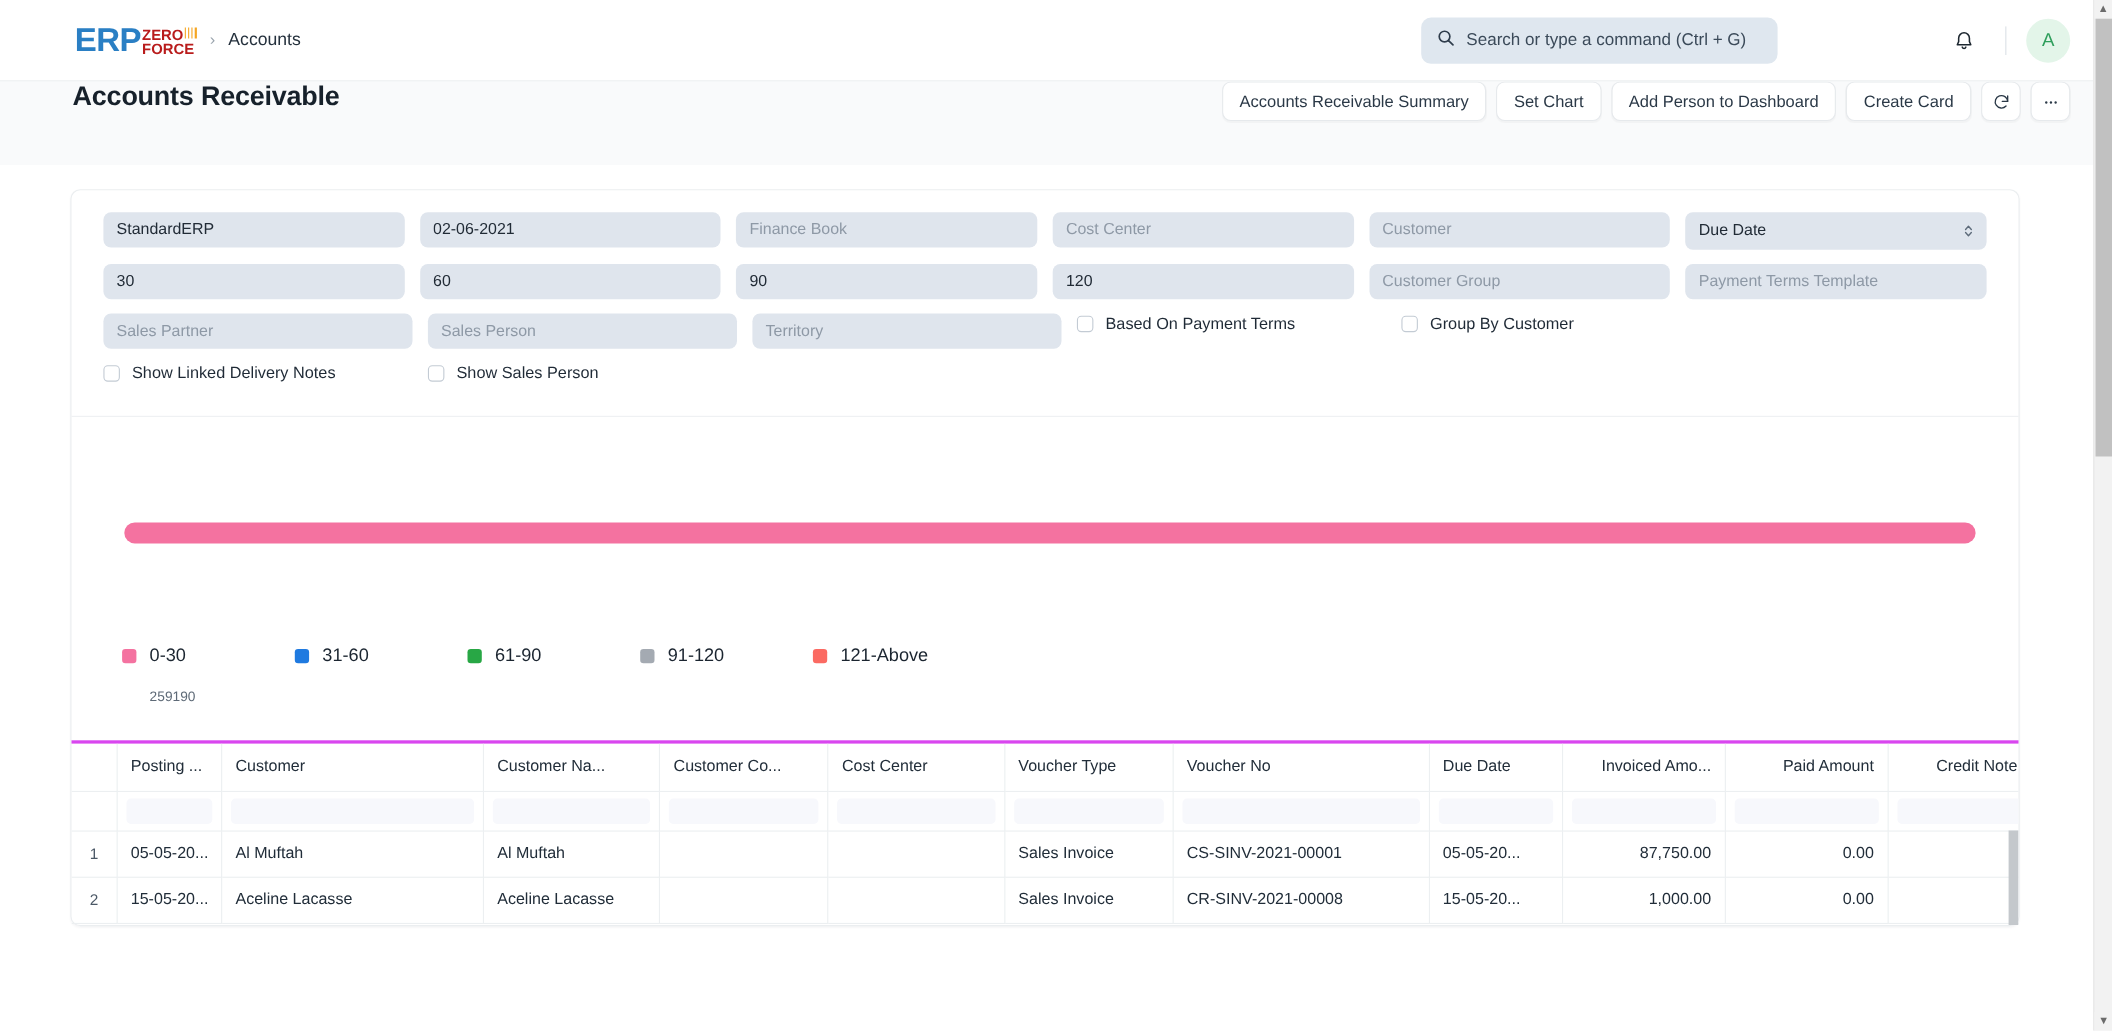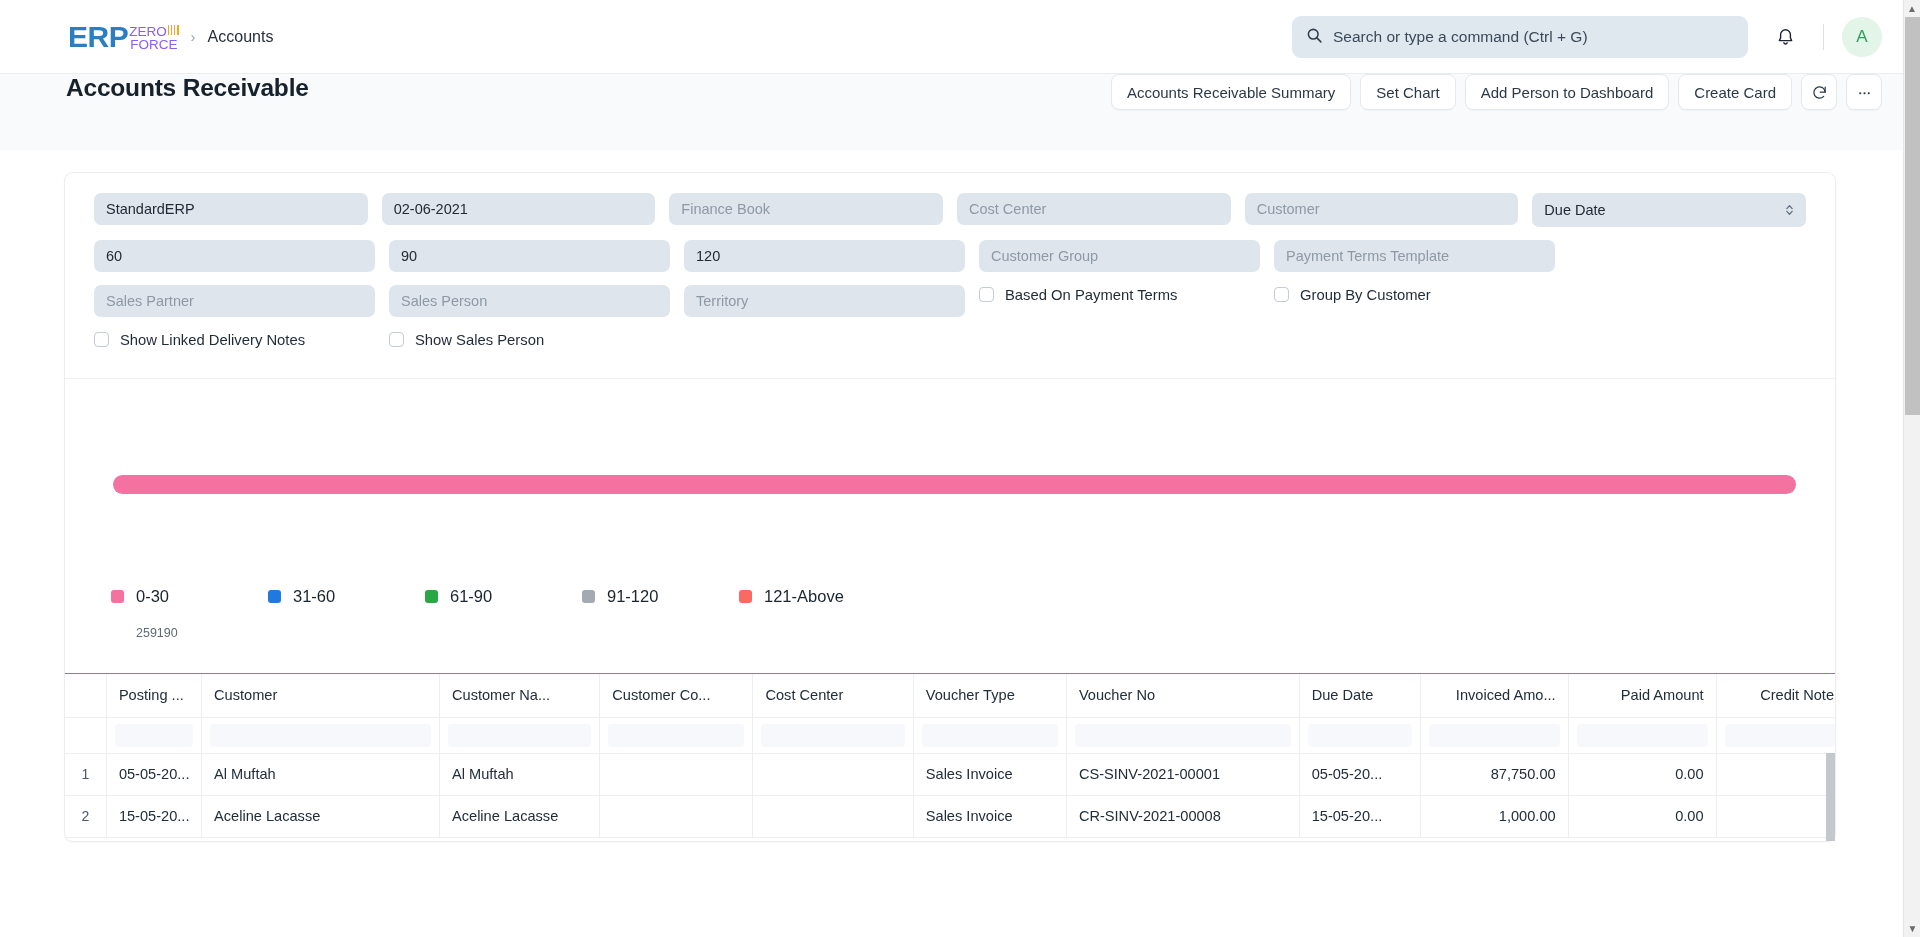--- a/index.html
+++ b/index.html
@@ -21,29 +21,29 @@
   .brand-wrap { display:flex; align-items:center; margin-left: 68px; }
   .logo { display:flex; align-items:flex-end; height: 30px; }
   .logo-erp {
     font-size: 30px; font-weight: bold; color:#2a7fc4;
     letter-spacing:-0.5px; line-height:1;
     font-family:"Liberation Sans", sans-serif;
     text-align:center;
   }
   .logo-zf { display:flex; flex-direction:column; line-height:0.98; margin-left:1px; }
   .logo-zf span {
-    font-size: 13.5px; font-weight:normal; color:#8b5cf6; letter-spacing:0px;text-align:center;
+    font-size: 13.5px; font-weight:bold; color:#b91c1c; letter-spacing:0px;
   }
   .logo-bars { display:inline-flex; gap:1.5px; margin-left:1px; vertical-align:top; }
   .logo-bars i { display:block; width:1.6px; height:10px; background:#f5a623; }
   .bc-sep { margin: 0 12px; color:#9aa4ad; font-size:15px; }
   .bc-item { font-size: 16px; color:#24303c; }
 
   .searchbox {
-    position:absolute; left: 1292px; top: 16px; width: 456px; height: 42px;
+    position:absolute; left: 1292px; top: 16px; width: 324px; height: 42px;
     background:#dfe7ef; border-radius: 9px; display:flex; align-items:center;
     padding: 0 14px; gap: 10px; cursor:text;
   }
   .searchbox .ph { font-size: 15.5px; color:#3b4a59; }
   .nav-right { position:absolute; right: 38px; top: 0; height: 74px; display:flex; align-items:center; gap: 0; }
   .bell-btn { width: 40px; height: 40px; display:flex; align-items:center; justify-content:center; border-radius:7px; cursor:pointer;}
   .nav-div { width:1px; height:26px; background:#dbe0e5; margin: 0 18px; }
   .avatar {
     width: 40px; height:40px; border-radius:50%; background:#e3f5e9;
     display:flex; align-items:center; justify-content:center;
@@ -91,21 +91,21 @@
   .bar-track { position:absolute; left: 48px; top: 96px; right: 32px; }
   .bar { height: 19px; background:#f28cb1; border-radius: 10px; width: 99.6%; }
   .legend { position:absolute; left: 46px; top: 208px; display:flex; }
   .leg { display:flex; flex-direction:column; width: 157px; }
   .leg-top { display:flex; align-items:center; gap: 12px; }
   .dot { width: 13px; height: 13px; border-radius: 3px; flex:none; }
   .leg-lb { font-size: 16.5px; color:#1b2530; }
   .leg-val { font-size: 12.5px; color:#5e6a77; margin-left: 25px; margin-top: 20px; }
 
   
-  .tablewrap { border-top: 1px solid #d946ef; position:relative; overflow:hidden; height: 168px; }
+  .tablewrap { border-top: 3px solid #d946ef; position:relative; overflow:hidden; height: 168px; }
   table { border-collapse: collapse; table-layout: fixed; width: 1782px; }
   th, td {
     border-right: 1px solid #eceff1; border-bottom: 1px solid #eceff1;
     font-size: 14.6px; color:#212d39; font-weight: normal;
     height: 42px; padding: 0 12px; text-align:left; overflow:hidden; white-space:nowrap;
   }
   th { height: 43px; color:#222e3a; }
   th.num, td.num { text-align: right; }
   .idxcol { width: 40px; border-right:1px solid #eceff1; }
   td.idx { text-align:center; color:#4b5866; font-size:14px; padding:0;}
@@ -219,20 +219,23 @@
               <svg width="9" height="14" viewBox="0 0 10 16" fill="none" stroke="#5d6b7a" stroke-width="1.4" stroke-linecap="round" stroke-linejoin="round">
                 <polyline points="2,6.5 5,3 8,6.5"></polyline>
                   <polyline points="2,9.5 5,13 8,9.5"></polyline>
               </svg>
             </span>
           </div>
         </div>
       </div>
 
       <div class="frow">
+        <div class="fcell">
+          <input class="fld" value="30" style="">
+        </div>
         <div class="fcell">
           <input class="fld" value="60" style="">
         </div>
         <div class="fcell">
           <input class="fld" value="90" style="">
         </div>
         <div class="fcell">
           <input class="fld" value="120" style="">
         </div>
         <div class="fcell">

